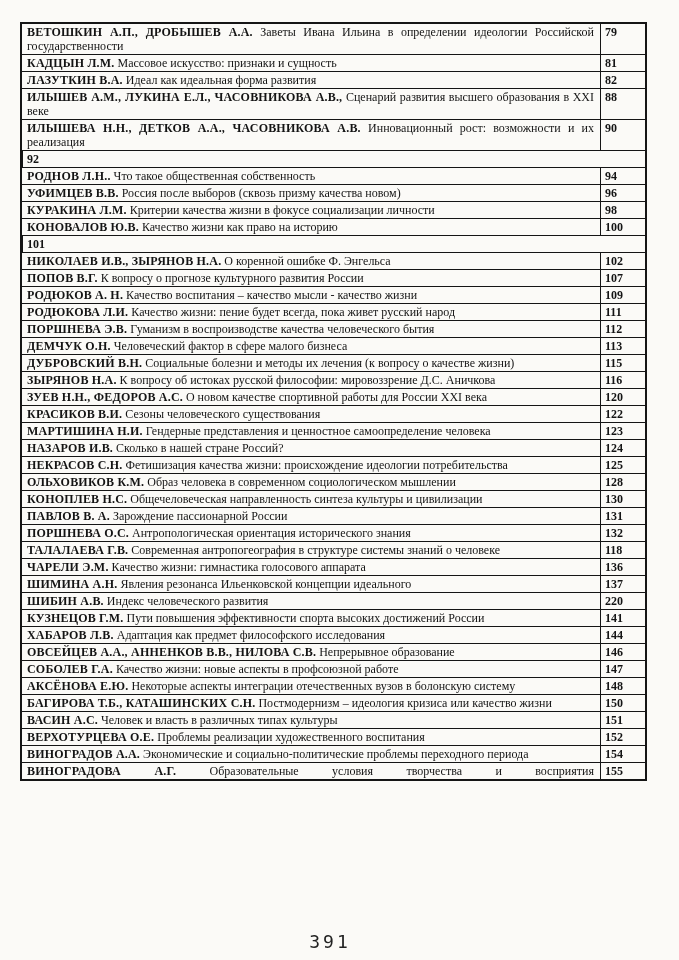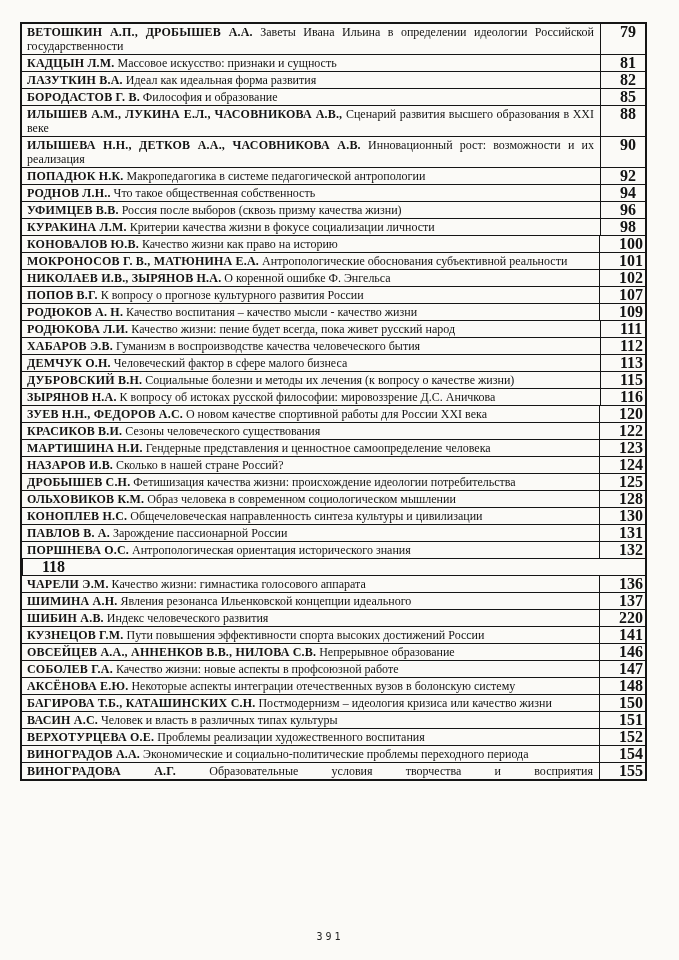--- a/index.html
+++ b/index.html
@@ -43,37 +43,37 @@
     text-align: justify;
   }
   .authors {
     font-weight: bold;
     letter-spacing: 0.2px;
   }
   .cell-page {
     flex: 1;
     box-sizing: border-box;
     border-left: 1.5px solid #151515;
-    padding: 1px 2px 1px 19px;
-    font-size: 16px;
+    padding: 1px 2px 1px 4px;
+    font-size: 12px;
     line-height: 14px;
     font-weight: bold;
   }
   
   .row:last-child .cell-text {
     text-align-last: justify;
   }
   .footer {
     position: absolute;
     left: 0;
     top: 931px;
     width: 660px;
     text-align: center;
     font-family: "DejaVu Sans Mono", monospace;
-    font-size: 10px;
+    font-size: 18px;
     letter-spacing: 3px;
     color: #222222;
   }
 </style>
 </head>
 <body>
 
 <div class="page">
 
   <div class="toc" id="toc-table">
@@ -86,62 +86,56 @@
       <div class="row">
         <div class="cell-text"><span class="authors">КАДЦЫН Л.М.</span><span class="title"> Массовое искусство: признаки и сущность</span></div>
         <div class="cell-page">81</div>
       </div>
 
       <div class="row">
         <div class="cell-text"><span class="authors">ЛАЗУТКИН В.А.</span><span class="title"> Идеал как идеальная форма развития</span></div>
         <div class="cell-page">82</div>
       </div>
 
-      <div class="row">
-        <div class="cell-text"><span class="authors">БОРОДАСТОВ Г. В.</span><span class="title"> Философия и образование</span></div>
-        <div class="cell-page">85</div>
-      </div>
 
       <div class="row">
         <div class="cell-text"><span class="authors">ИЛЫШЕВ А.М., ЛУКИНА Е.Л., ЧАСОВНИКОВА А.В.,</span><span class="title"> Сценарий развития высшего образования в XXI веке</span></div>
         <div class="cell-page">88</div>
       </div>
 
       <div class="row">
         <div class="cell-text"><span class="authors">ИЛЫШЕВА Н.Н., ДЕТКОВ А.А., ЧАСОВНИКОВА А.В.</span><span class="title"> Инновационный рост: возможности и их реализация</span></div>
         <div class="cell-page">90</div>
       </div>
 
       <div class="row">
-        <div class="cell-text"><span class="authors">ПОПАДЮК Н.К.</span><span class="title"> Макропедагогика в системе педагогической антропологии</span></div>
         <div class="cell-page">92</div>
       </div>
 
       <div class="row">
         <div class="cell-text"><span class="authors">РОДНОВ Л.Н..</span><span class="title"> Что такое общественная собственность</span></div>
         <div class="cell-page">94</div>
       </div>
 
       <div class="row">
-        <div class="cell-text"><span class="authors">УФИМЦЕВ В.В.</span><span class="title"> Россия после выборов (сквозь призму качества жизни)</span></div>
+        <div class="cell-text"><span class="authors">УФИМЦЕВ В.В.</span><span class="title"> Россия после выборов (сквозь призму качества новом)</span></div>
         <div class="cell-page">96</div>
       </div>
 
       <div class="row">
         <div class="cell-text"><span class="authors">КУРАКИНА Л.М.</span><span class="title"> Критерии качества жизни в фокусе социализации личности</span></div>
         <div class="cell-page">98</div>
       </div>
 
       <div class="row">
         <div class="cell-text"><span class="authors">КОНОВАЛОВ Ю.В.</span><span class="title"> Качество жизни как право на историю</span></div>
         <div class="cell-page">100</div>
       </div>
 
       <div class="row">
-        <div class="cell-text"><span class="authors">МОКРОНОСОВ Г. В., МАТЮНИНА Е.А.</span><span class="title"> Антропологические обоснования субъективной реальности</span></div>
         <div class="cell-page">101</div>
       </div>
 
       <div class="row">
         <div class="cell-text"><span class="authors">НИКОЛАЕВ И.В., ЗЫРЯНОВ Н.А.</span><span class="title"> О коренной ошибке Ф. Энгельса</span></div>
         <div class="cell-page">102</div>
       </div>
 
       <div class="row">
         <div class="cell-text"><span class="authors">ПОПОВ В.Г.</span><span class="title"> К вопросу о прогнозе культурного развития России</span></div>
@@ -152,21 +146,21 @@
         <div class="cell-text"><span class="authors">РОДЮКОВ А. Н.</span><span class="title"> Качество воспитания – качество мысли - качество жизни</span></div>
         <div class="cell-page">109</div>
       </div>
 
       <div class="row">
         <div class="cell-text"><span class="authors">РОДЮКОВА Л.И.</span><span class="title"> Качество жизни: пение будет всегда, пока живет русский народ</span></div>
         <div class="cell-page">111</div>
       </div>
 
       <div class="row">
-        <div class="cell-text"><span class="authors">ХАБАРОВ Э.В.</span><span class="title"> Гуманизм  в  воспроизводстве  качества человеческого  бытия</span></div>
+        <div class="cell-text"><span class="authors">ПОРШНЕВА Э.В.</span><span class="title"> Гуманизм  в  воспроизводстве  качества человеческого  бытия</span></div>
         <div class="cell-page">112</div>
       </div>
 
       <div class="row">
         <div class="cell-text"><span class="authors">ДЕМЧУК О.Н.</span><span class="title"> Человеческий фактор в сфере малого бизнеса</span></div>
         <div class="cell-page">113</div>
       </div>
 
       <div class="row">
         <div class="cell-text"><span class="authors">ДУБРОВСКИЙ В.Н.</span><span class="title"> Социальные болезни и методы их лечения (к вопросу о качестве жизни)</span></div>
@@ -192,21 +186,21 @@
         <div class="cell-text"><span class="authors">МАРТИШИНА Н.И.</span><span class="title"> Гендерные представления и ценностное самоопределение человека</span></div>
         <div class="cell-page">123</div>
       </div>
 
       <div class="row">
         <div class="cell-text"><span class="authors">НАЗАРОВ И.В.</span><span class="title"> Сколько в нашей стране Россий?</span></div>
         <div class="cell-page">124</div>
       </div>
 
       <div class="row">
-        <div class="cell-text"><span class="authors">ДРОБЫШЕВ С.Н.</span><span class="title"> Фетишизация качества жизни: происхождение идеологии потребительства</span></div>
+        <div class="cell-text"><span class="authors">НЕКРАСОВ С.Н.</span><span class="title"> Фетишизация качества жизни: происхождение идеологии потребительства</span></div>
         <div class="cell-page">125</div>
       </div>
 
       <div class="row">
         <div class="cell-text"><span class="authors">ОЛЬХОВИКОВ К.М.</span><span class="title"> Образ человека в современном социологическом мышлении</span></div>
         <div class="cell-page">128</div>
       </div>
 
       <div class="row">
         <div class="cell-text"><span class="authors">КОНОПЛЕВ Н.С.</span><span class="title"> Общечеловеческая направленность синтеза культуры и цивилизации</span></div>
@@ -217,20 +211,21 @@
         <div class="cell-text"><span class="authors">ПАВЛОВ В. А.</span><span class="title"> Зарождение пассионарной России</span></div>
         <div class="cell-page">131</div>
       </div>
 
       <div class="row">
         <div class="cell-text"><span class="authors">ПОРШНЕВА О.С.</span><span class="title"> Антропологическая ориентация исторического знания</span></div>
         <div class="cell-page">132</div>
       </div>
 
       <div class="row">
+        <div class="cell-text"><span class="authors">ТАЛАЛАЕВА Г.В.</span><span class="title"> Современная антропогеография в структуре системы знаний о человеке</span></div>
         <div class="cell-page">118</div>
       </div>
 
       <div class="row">
         <div class="cell-text"><span class="authors">ЧАРЕЛИ Э.М.</span><span class="title"> Качество жизни: гимнастика голосового аппарата</span></div>
         <div class="cell-page">136</div>
       </div>
 
       <div class="row">
         <div class="cell-text"><span class="authors">ШИМИНА А.Н.</span><span class="title"> Явления резонанса Ильенковской концепции идеального</span></div>
@@ -240,20 +235,24 @@
       <div class="row">
         <div class="cell-text"><span class="authors">ШИБИН А.В.</span><span class="title"> Индекс человеческого развития</span></div>
         <div class="cell-page">220</div>
       </div>
 
       <div class="row">
         <div class="cell-text"><span class="authors">КУЗНЕЦОВ Г.М.</span><span class="title"> Пути повышения эффективности спорта высоких достижений России</span></div>
         <div class="cell-page">141</div>
       </div>
 
+      <div class="row">
+        <div class="cell-text"><span class="authors">ХАБАРОВ Л.В.</span><span class="title"> Адаптация как предмет философского исследования</span></div>
+        <div class="cell-page">144</div>
+      </div>
 
       <div class="row">
         <div class="cell-text"><span class="authors">ОВСЕЙЦЕВ А.А., АННЕНКОВ В.В., НИЛОВА С.В.</span><span class="title"> Непрерывное образование</span></div>
         <div class="cell-page">146</div>
       </div>
 
       <div class="row">
         <div class="cell-text"><span class="authors">СОБОЛЕВ Г.А.</span><span class="title"> Качество жизни: новые аспекты в профсоюзной работе</span></div>
         <div class="cell-page">147</div>
       </div>

